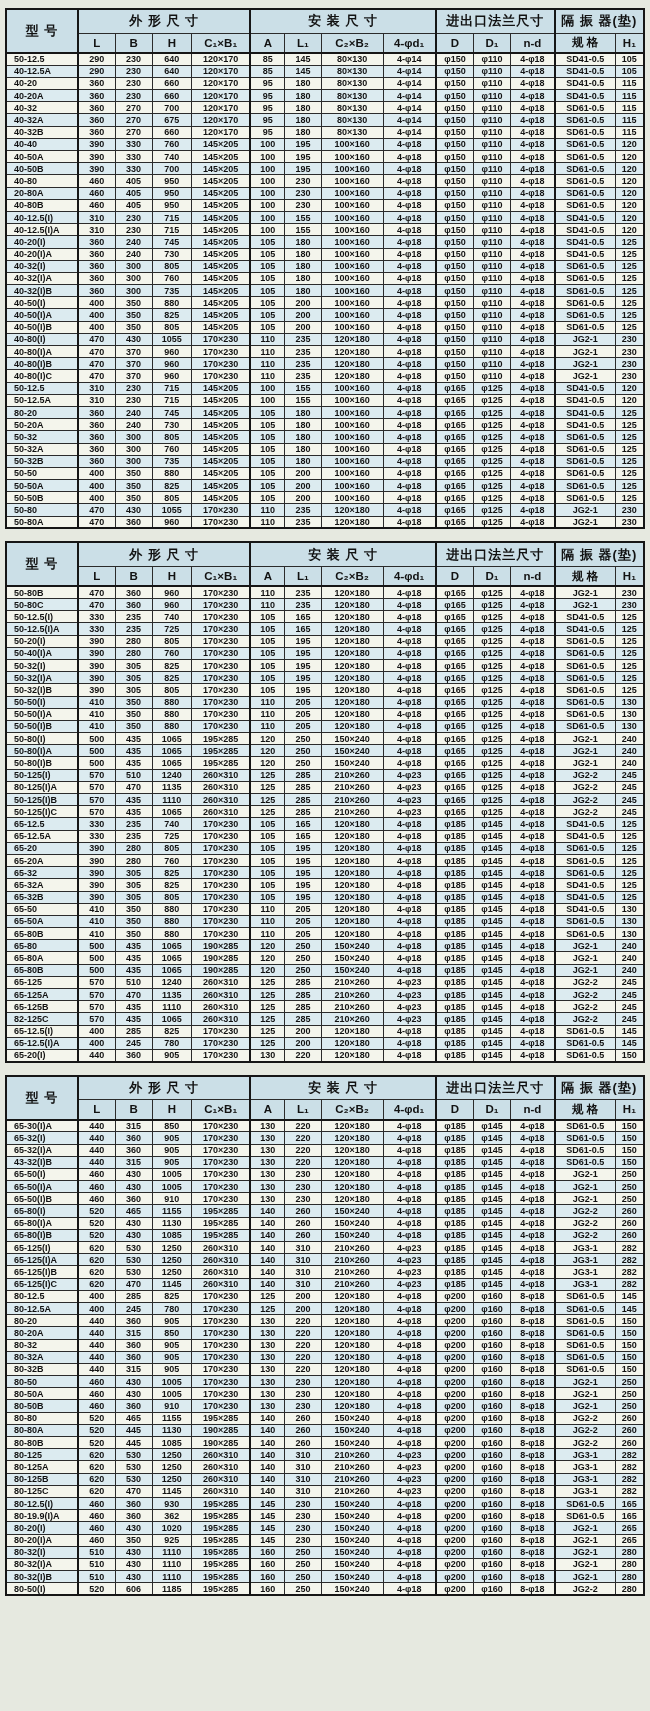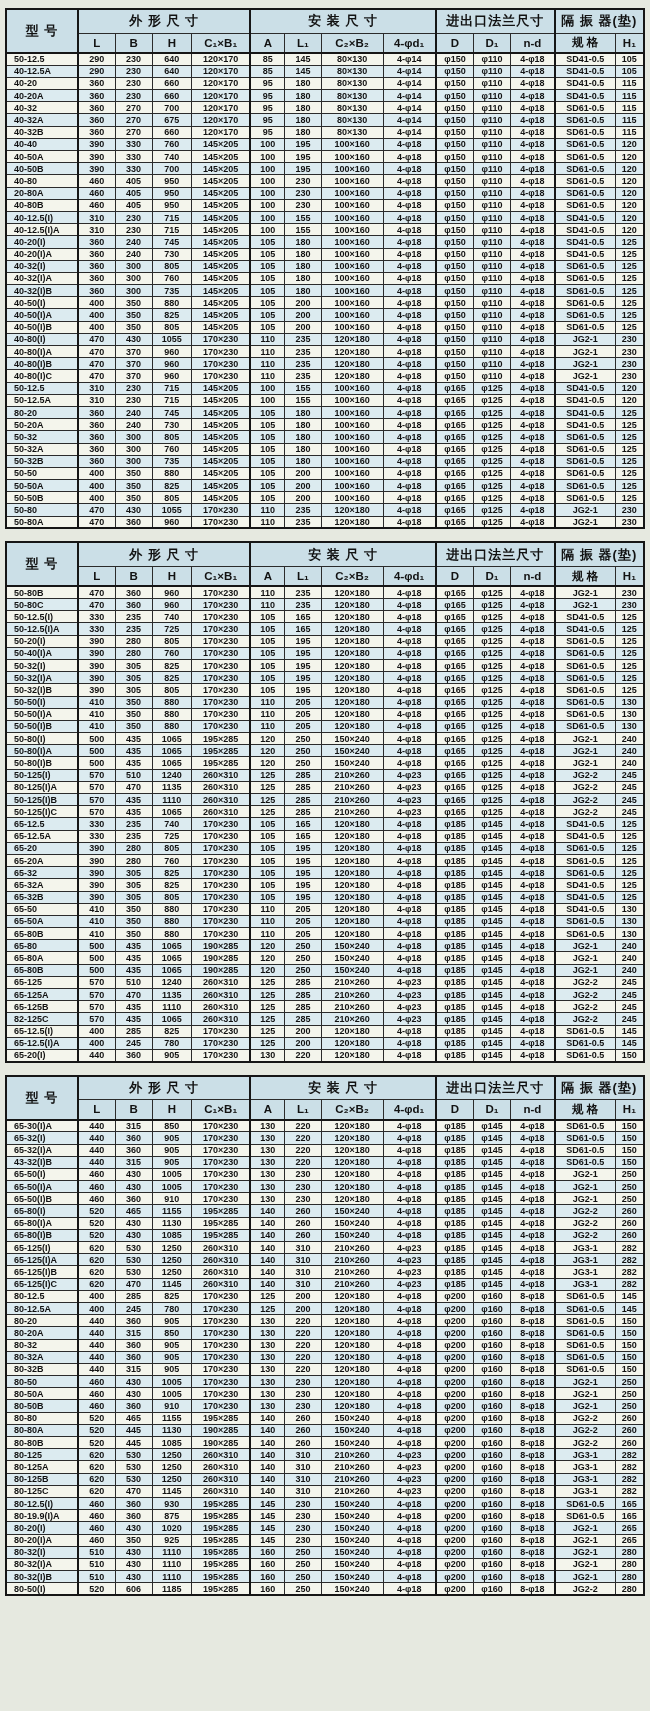--- a/index.html
+++ b/index.html
@@ -1938,21 +1938,21 @@
         <td class="grp">φ200</td>
         <td class="">φ160</td>
         <td class="">8-φ18</td>
         <td class="grp">SD61-0.5</td>
         <td class="">165</td>
       </tr>
       <tr>
         <td class="model ">80-19.9(I)A</td>
         <td class="grp">460</td>
         <td class="">360</td>
-        <td class="">875</td>
+        <td class="">362</td>
         <td class="">195×285</td>
         <td class="grp">145</td>
         <td class="">230</td>
         <td class="">150×240</td>
         <td class="">4-φ18</td>
         <td class="grp">φ200</td>
         <td class="">φ160</td>
         <td class="">8-φ18</td>
         <td class="grp">SD61-0.5</td>
         <td class="">165</td>

